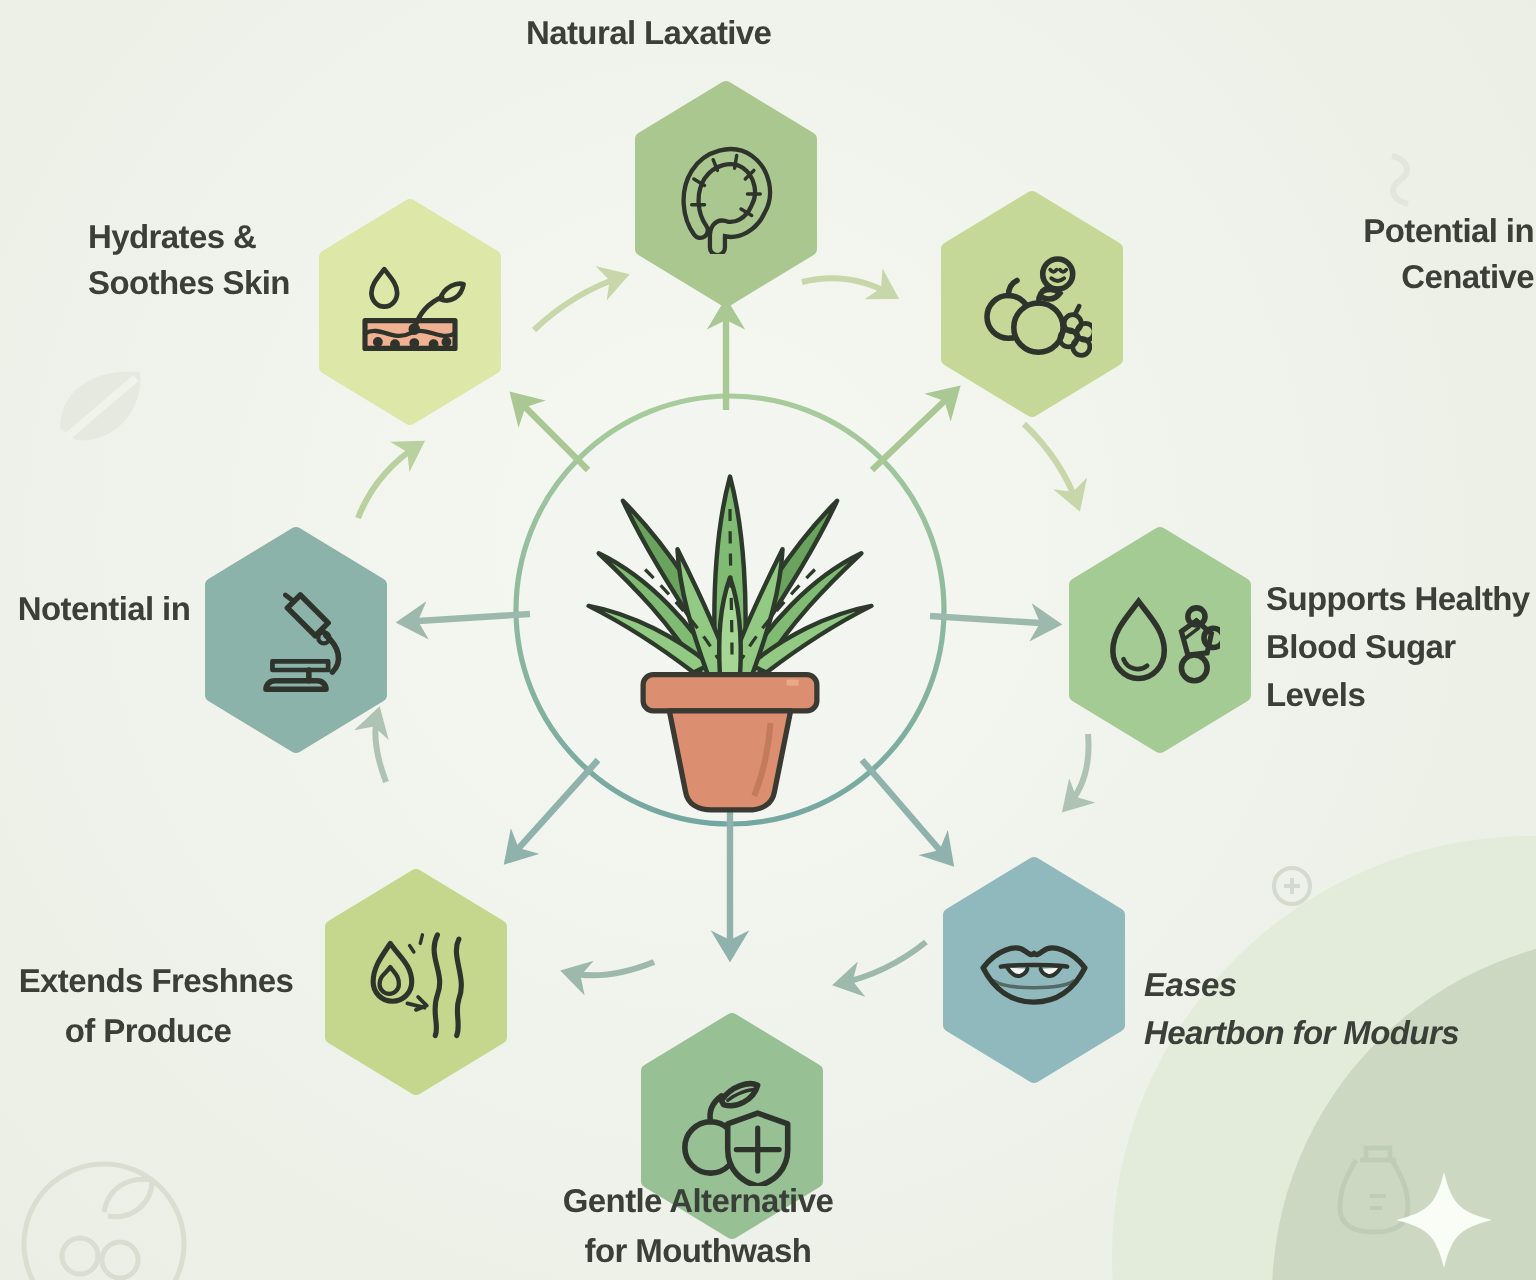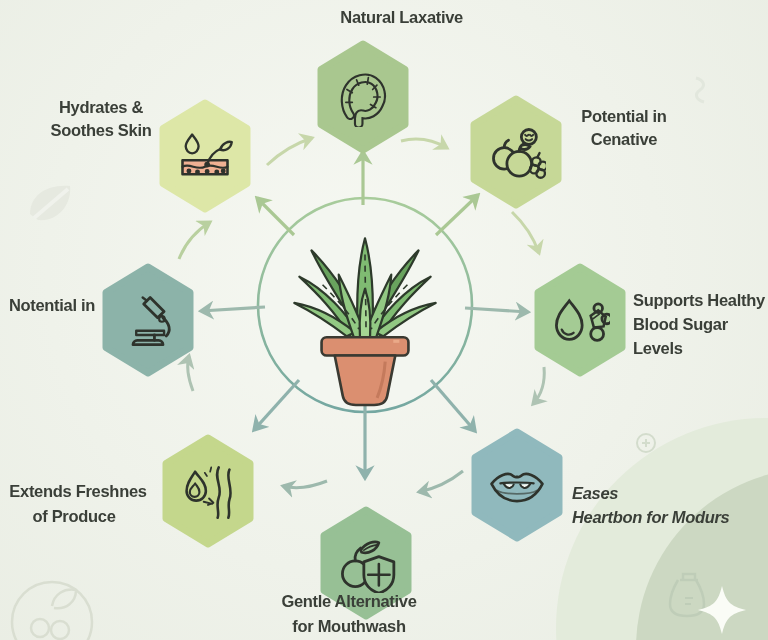--- a/index.html
+++ b/index.html
@@ -140,21 +140,21 @@
   <div class="hex" style="left:315px;top:39px;">
     <svg class="hexbg" width="96" height="116" viewBox="0 0 96 116">
       <path d="M48,5 L90,30.5 V85.5 L48,111 L6,85.5 V30.5 Z" stroke-width="7" stroke-linejoin="round" fill="#a9c78f" stroke="#a9c78f"></path>
     </svg>
     <svg class="icon" width="60" height="60" viewBox="0 0 56 56" fill="none" stroke-linecap="round">
       <path d="M16,45 C11,38 10,27 15,19 C20,11 31,8 38,13 C45,18 47,28 43,35 C40,42 33,46 27,44 C25,43.5 24,45 24,48 L24,53" stroke="#2e332c" stroke-width="9"></path>
       <path d="M16,45 C11,38 10,27 15,19 C20,11 31,8 38,13 C45,18 47,28 43,35 C40,42 33,46 27,44 C25,43.5 24,45 24,48 L24,53" stroke-width="5" stroke="#a9c78f"></path>
       <path d="M12,33 h6 M13,21 l5,3 M22,12 l2,5 M33,10 l-1,6 M41,17 l-4,4 M44,28 h-6 M40,38 l-5,-3" stroke="#2e332c" stroke-width="1.6"></path>
     </svg>
   </div>
-  <div class="label" style="left:263px;top:6px;width:200px;text-align:right;">
+  <div class="label" style="left:263px;top:6px;width:200px;text-align:left;">
     <div>Natural Laxative</div>
   </div>
 
   <div class="hex" style="left:468px;top:94px;">
     <svg class="hexbg" width="96" height="116" viewBox="0 0 96 116">
       <path d="M48,5 L90,30.5 V85.5 L48,111 L6,85.5 V30.5 Z" stroke-width="7" stroke-linejoin="round" fill="#c6d897" stroke="#c6d897"></path>
     </svg>
     <svg class="icon" width="60" height="60" viewBox="0 0 56 56" fill="none" stroke="#2e332c" stroke-width="2.6" stroke-linecap="round">
       <circle cx="40" cy="14" r="7"></circle>
       <path d="M36.5,12 q1.5,2 3,0 M41,12 q1.5,2 3,0 M37,16 q3,2.5 6,0" stroke-width="1.8"></path>
@@ -164,21 +164,21 @@
       <path d="M31,27.5 q0,-5 4,-7 M33,22 q5,-2 8,1 q-3,4 -8,2"></path>
       <g stroke-width="2.2">
         <circle cx="47" cy="37" r="4"></circle>
           <circle cx="53" cy="41" r="4"></circle>
         <circle cx="45" cy="44" r="4"></circle>
           <circle cx="51" cy="48" r="4"></circle>
         <path d="M48,33 l2,-4"></path>
       </g>
     </svg>
   </div>
-  <div class="label" style="left:544px;top:105px;width:160px;text-align:center;">
+  <div class="label" style="left:607px;top:105px;width:160px;text-align:right;">
     <div>Potential in</div>
     <div>Cenative</div>
   </div>
 
   <div class="hex" style="left:532px;top:262px;">
     <svg class="hexbg" width="96" height="116" viewBox="0 0 96 116">
       <path d="M48,5 L90,30.5 V85.5 L48,111 L6,85.5 V30.5 Z" stroke-width="7" stroke-linejoin="round" fill="#a4cb94" stroke="#a4cb94"></path>
     </svg>
     <svg class="icon" width="60" height="60" viewBox="0 0 56 56" fill="none" stroke="#2e332c" stroke-width="2.6" stroke-linecap="round">
       <path d="M18,10 C24,18 30,24 30,33 A12,13 0 1,1 6,33 C6,24 12,18 18,10 Z"></path>
@@ -277,18 +277,18 @@
       <circle cx="13" cy="42" r="1.2" fill="#2e332c"></circle>
         <circle cx="21" cy="43" r="1.2" fill="#2e332c"></circle>
       <circle cx="30" cy="42.5" r="1.2" fill="#2e332c"></circle>
         <circle cx="39" cy="43" r="1.2" fill="#2e332c"></circle>
       <circle cx="45" cy="42" r="1.2" fill="#2e332c"></circle>
       <path d="M30,36 C32,29 36,24 43,21"></path>
       <path d="M42,22 C44,16 50,14 53,15 C52,21 47,24 42,22 Z"></path>
       <circle cx="30" cy="36" r="1.6" fill="#2e332c"></circle>
     </svg>
   </div>
-  <div class="label" style="left:44px;top:96px;width:114px;text-align:center;">
+  <div class="label" style="left:44px;top:108px;width:114px;">
     <div>Hydrates &amp;</div>
     <div>Soothes Skin</div>
   </div>
 
 </div>
 
 </body></html>

